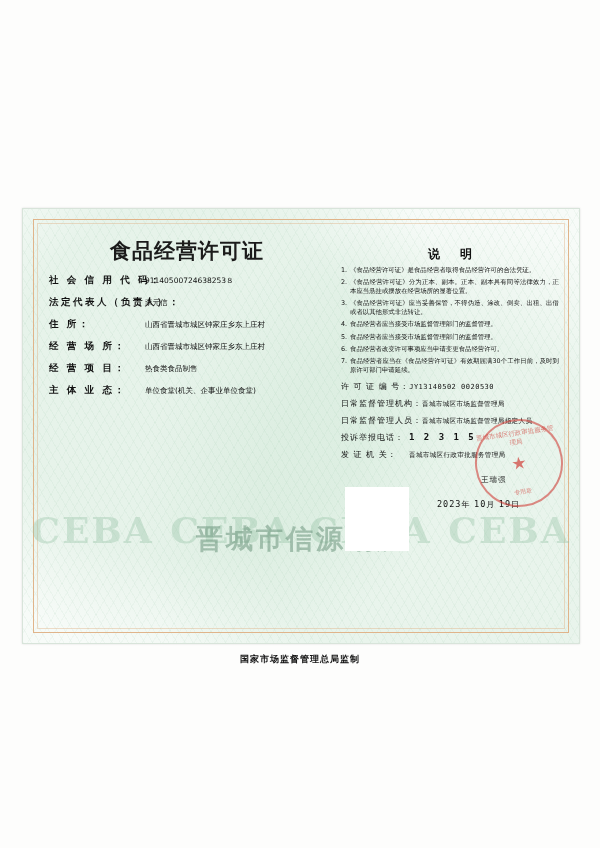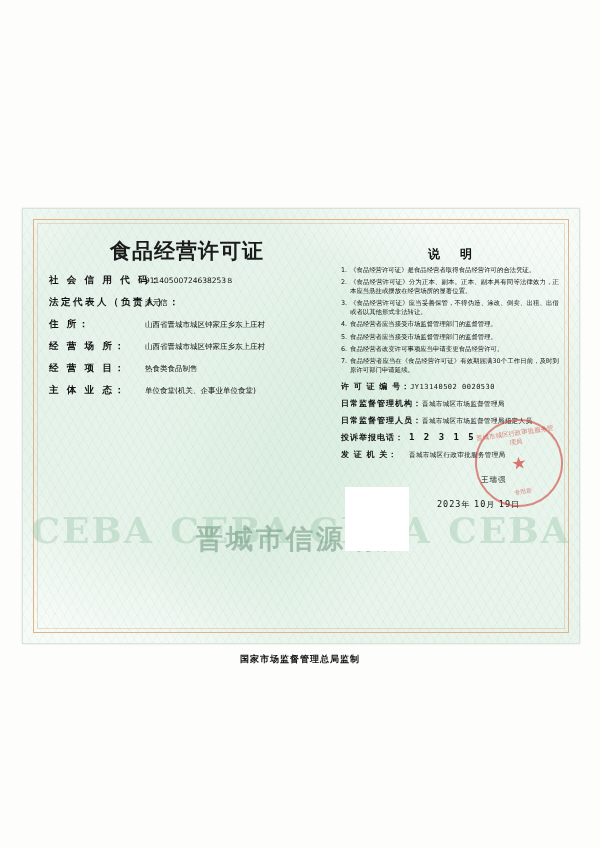--- a/index.html
+++ b/index.html
@@ -208,21 +208,21 @@
   .rfield {
     display: flex;
     align-items: baseline;
     margin-top: 6px;
     font-size: 7px;
     color: #111;
   }
   .rfield .rlabel {
     flex: 0 0 68px;
     font-size: 8px;
-    font-weight: bold;
+    font-weight: normal;
     letter-spacing: 1px;
     white-space: nowrap;
   }
   .rfield .rvalue {
     flex: 1;
     font-size: 6.6px;
     letter-spacing: 0.3px;
   }
   .rfield .rvalue.code {
     font-family: "DejaVu Sans Mono", "Liberation Mono", monospace;

